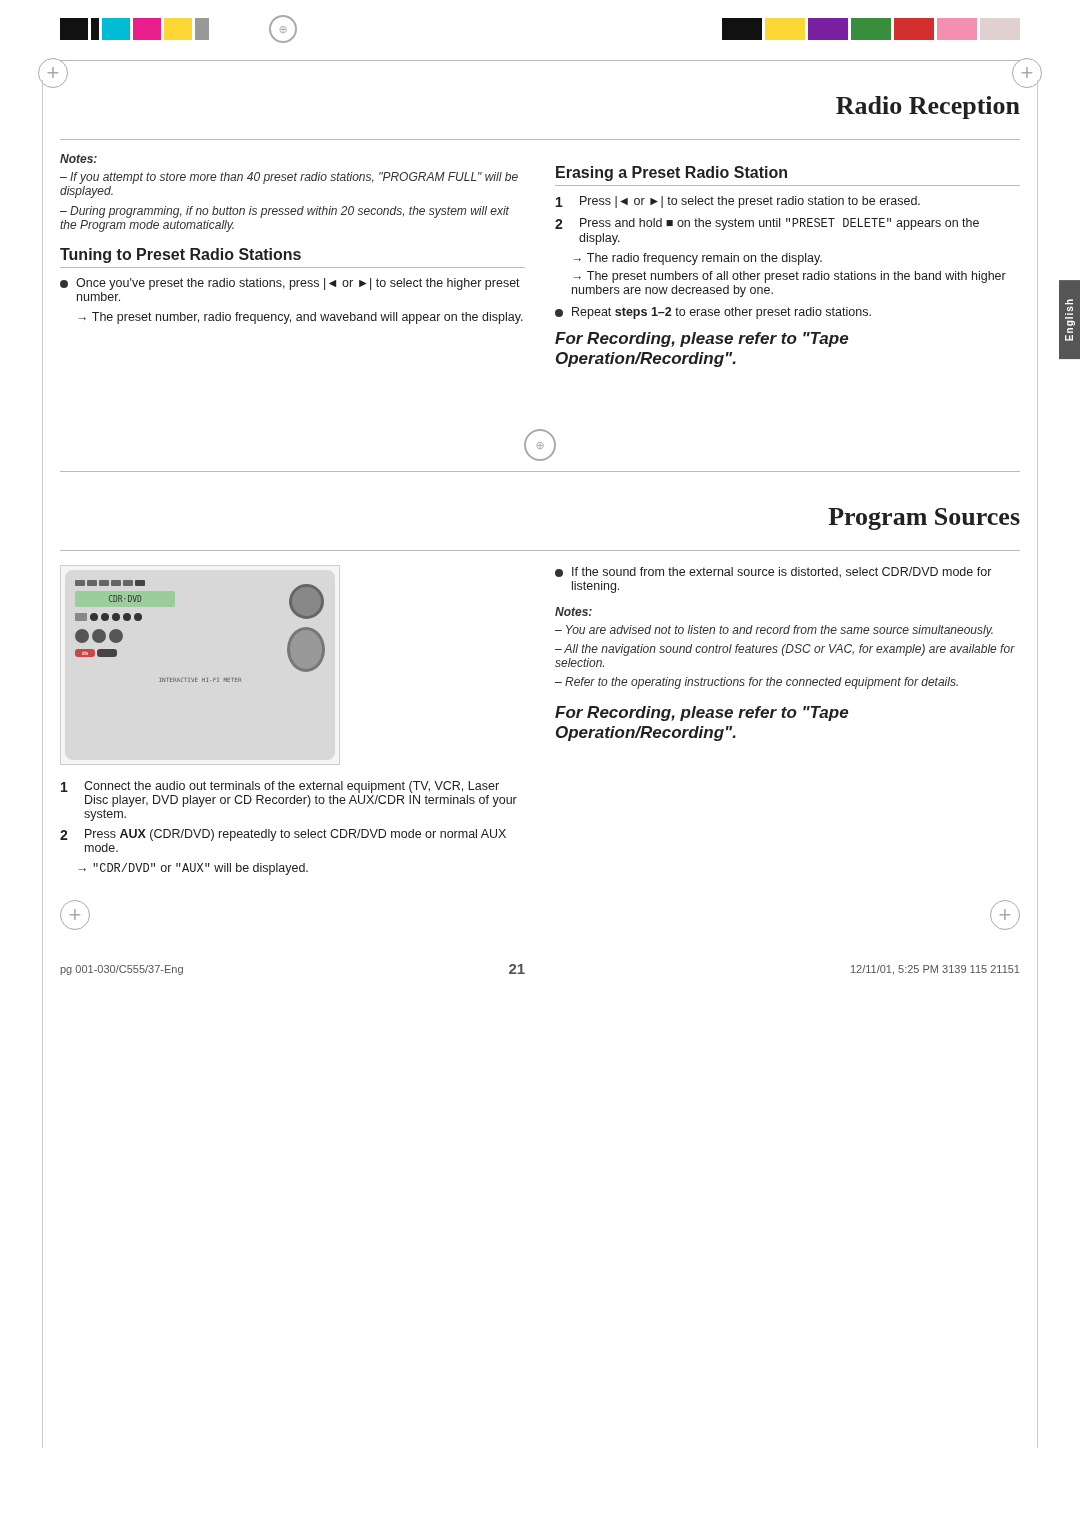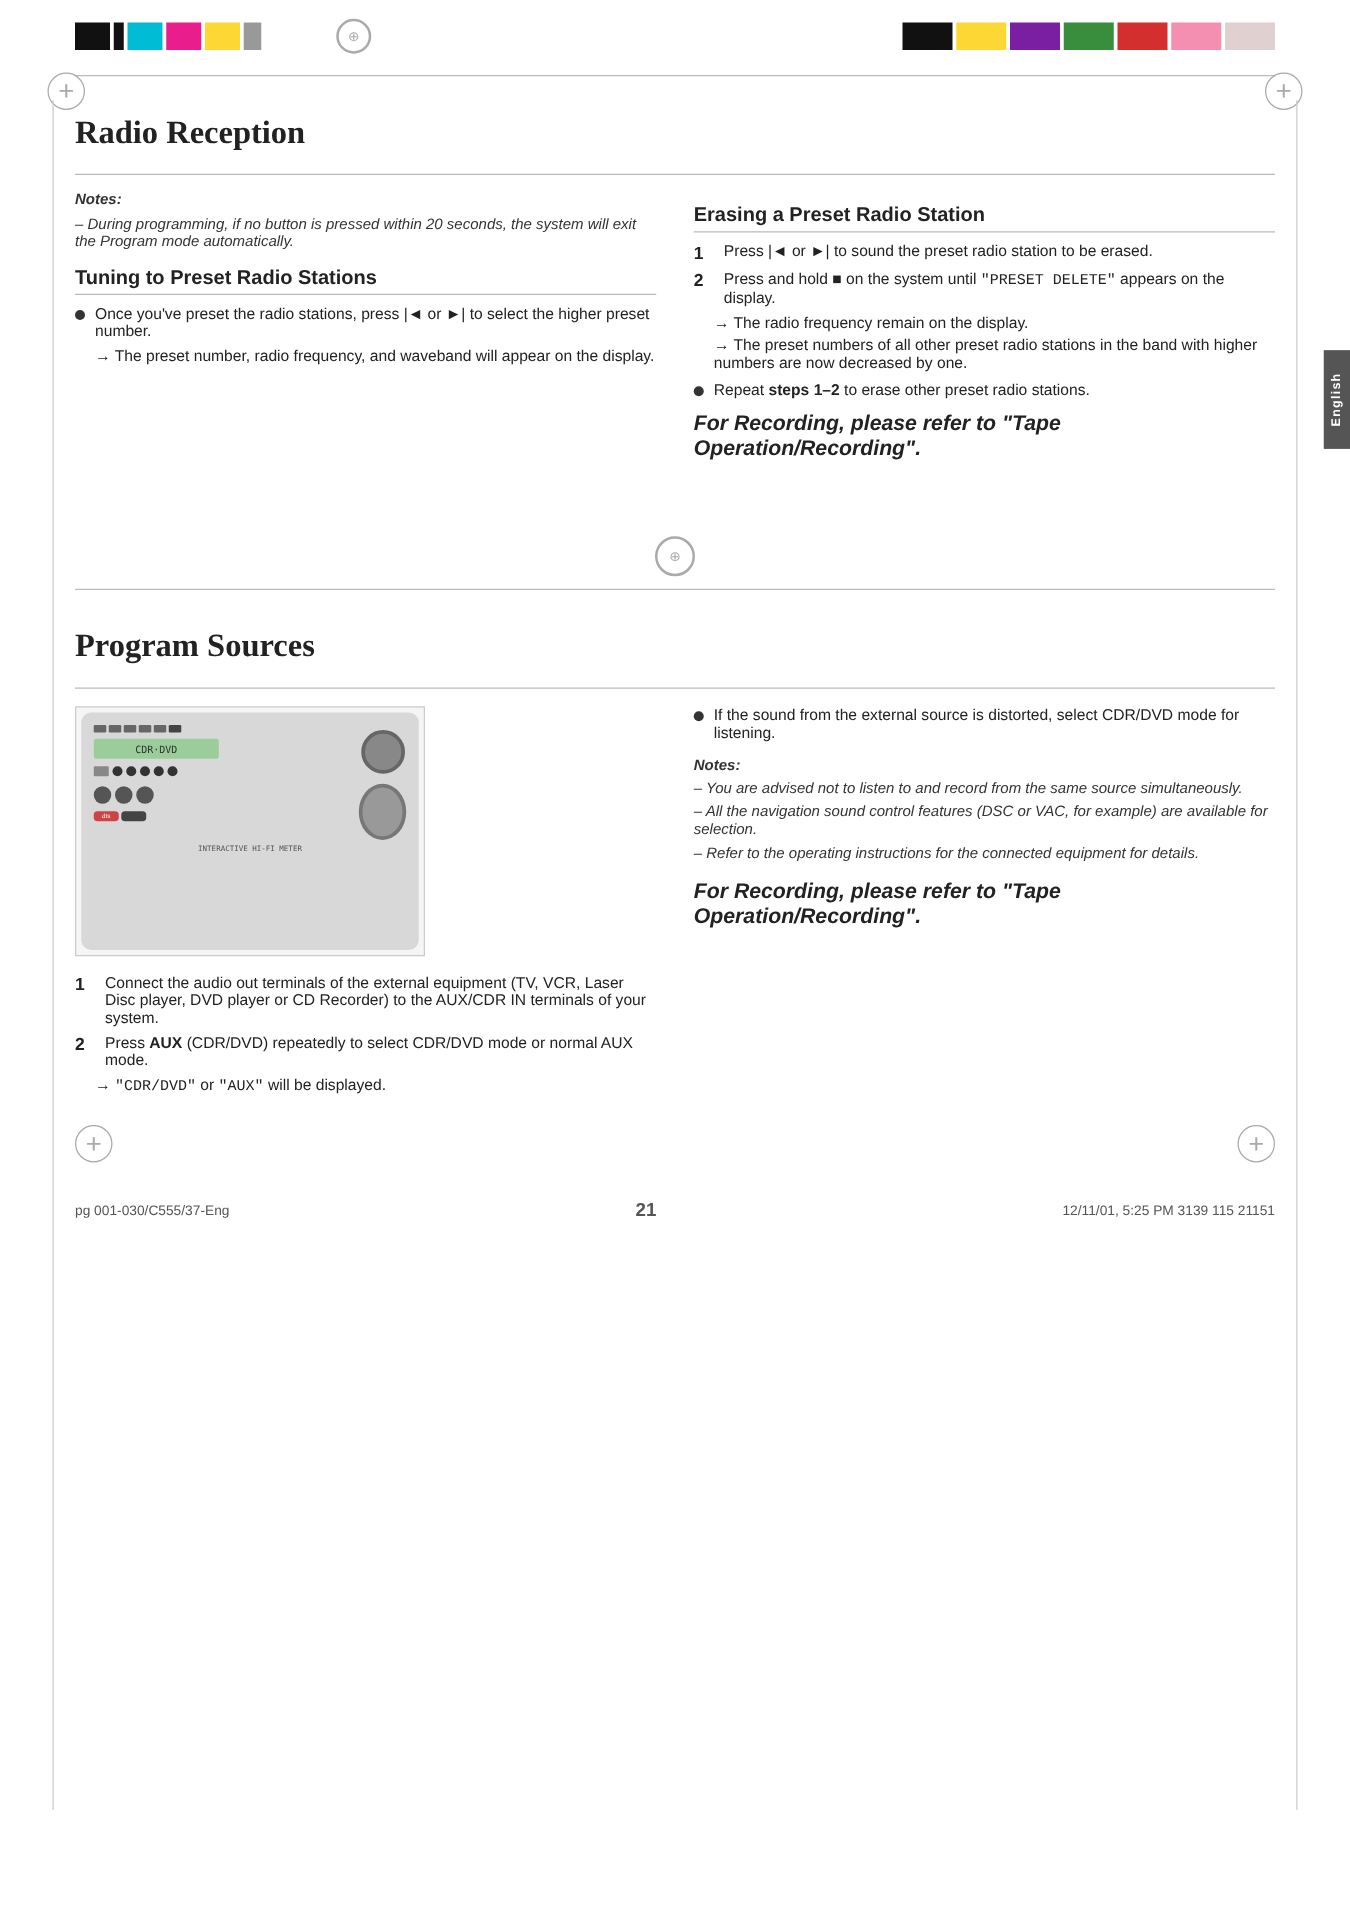--- a/index.html
+++ b/index.html
@@ -86,21 +86,21 @@
       font-weight: bold;
       writing-mode: vertical-rl;
       text-orientation: mixed;
       transform: rotate(180deg);
       padding: 18px 5px;
       letter-spacing: 1px;
     }
 
     
     .section-title {
-      text-align: left;
+      text-align: right;
       font-size: 26px;
       font-weight: bold;
       margin-bottom: 18px;
       margin-top: 30px;
       font-family: Georgia, serif;
     }
 
     
     .h-rule {
       border: none;
@@ -276,39 +276,40 @@
   <h1 class="section-title">Radio Reception</h1>
 
   <hr class="h-rule">
 
   <div class="two-col" style="margin-top: 12px;">
 
     <div class="col-left">
 
       <div class="notes-block">
         <div class="notes-label">Notes:</div>
+        <div style="margin-top:4px;">– If you attempt to store more than 40 preset radio stations, "PROGRAM FULL" will be displayed.</div>
         <div style="margin-top:6px;">– During programming, if no button is pressed within 20 seconds, the system will exit the Program mode automatically.</div>
       </div>
 
       <div class="subsection-heading">Tuning to Preset Radio Stations</div>
       <div class="bullet-item">
         <div class="bullet-dot"></div>
         <div>Once you've preset the radio stations, press |◄ or ►| to select the higher preset number.</div>
       </div>
       <div class="arrow-item">The preset number, radio frequency, and waveband will appear on the display.</div>
 
     </div>
 
     <div class="col-right">
 
       <div class="subsection-heading">Erasing a Preset Radio Station</div>
 
       <div class="numbered-item">
         <span class="num-label">1</span>
-        <div>Press |◄ or ►| to sound the preset radio station to be erased.</div>
+        <div>Press |◄ or ►| to select the preset radio station to be erased.</div>
       </div>
 
       <div class="numbered-item">
         <span class="num-label">2</span>
         <div>
           Press and hold ■ on the system until <span class="mono">"PRESET DELETE"</span> appears on the display.
         </div>
       </div>
 
       <div class="arrow-item">The radio frequency remain on the display.</div>

